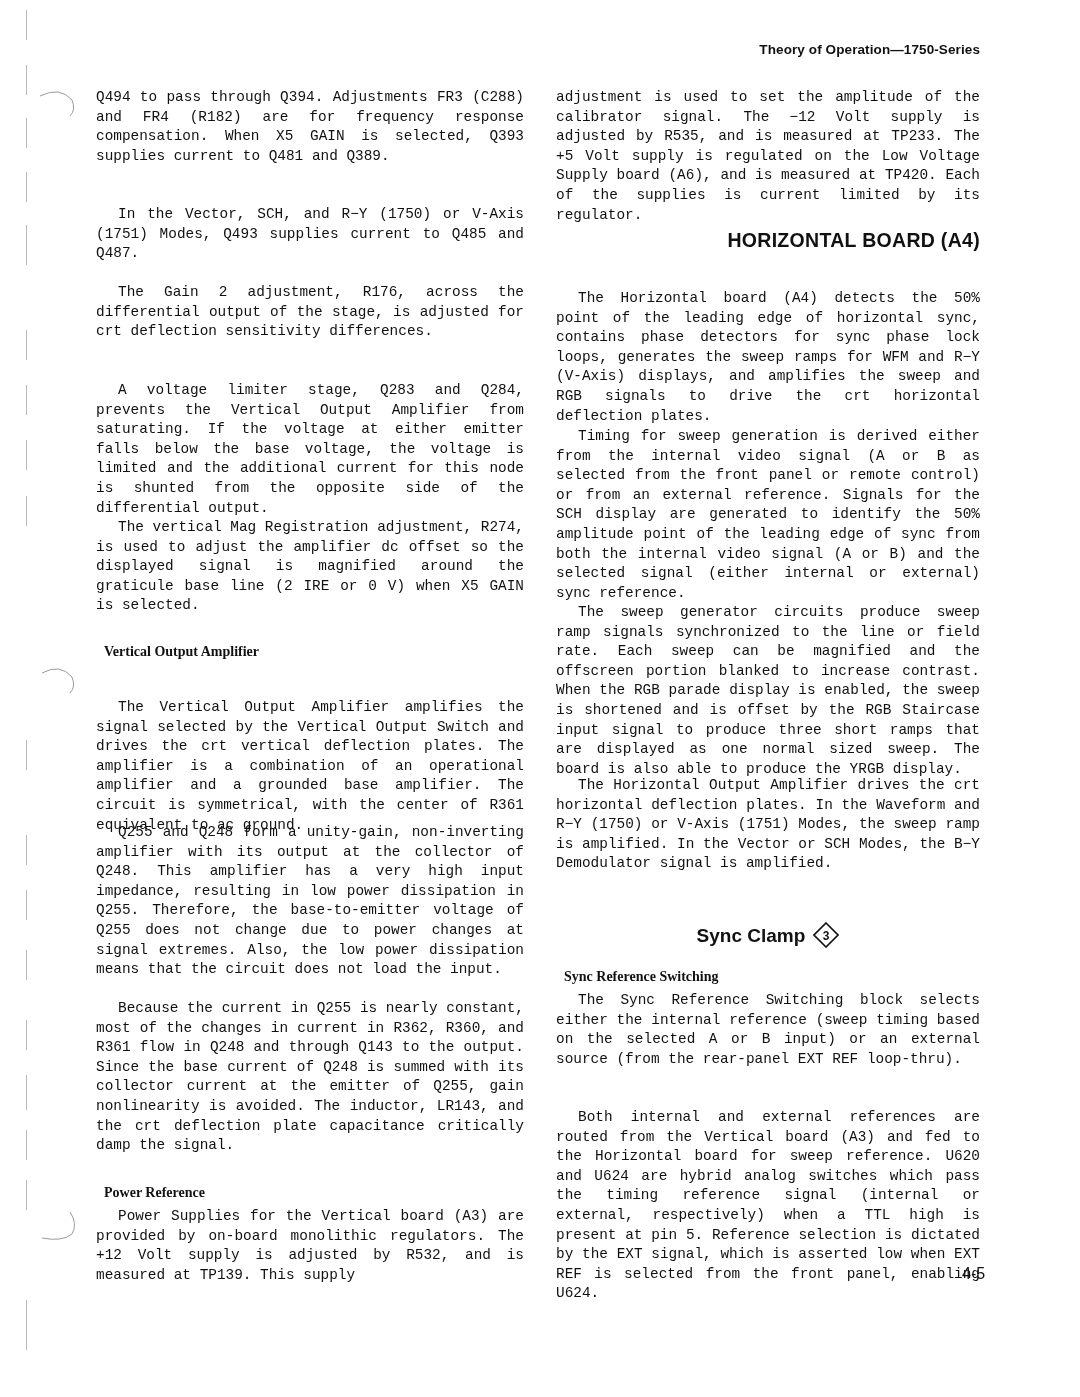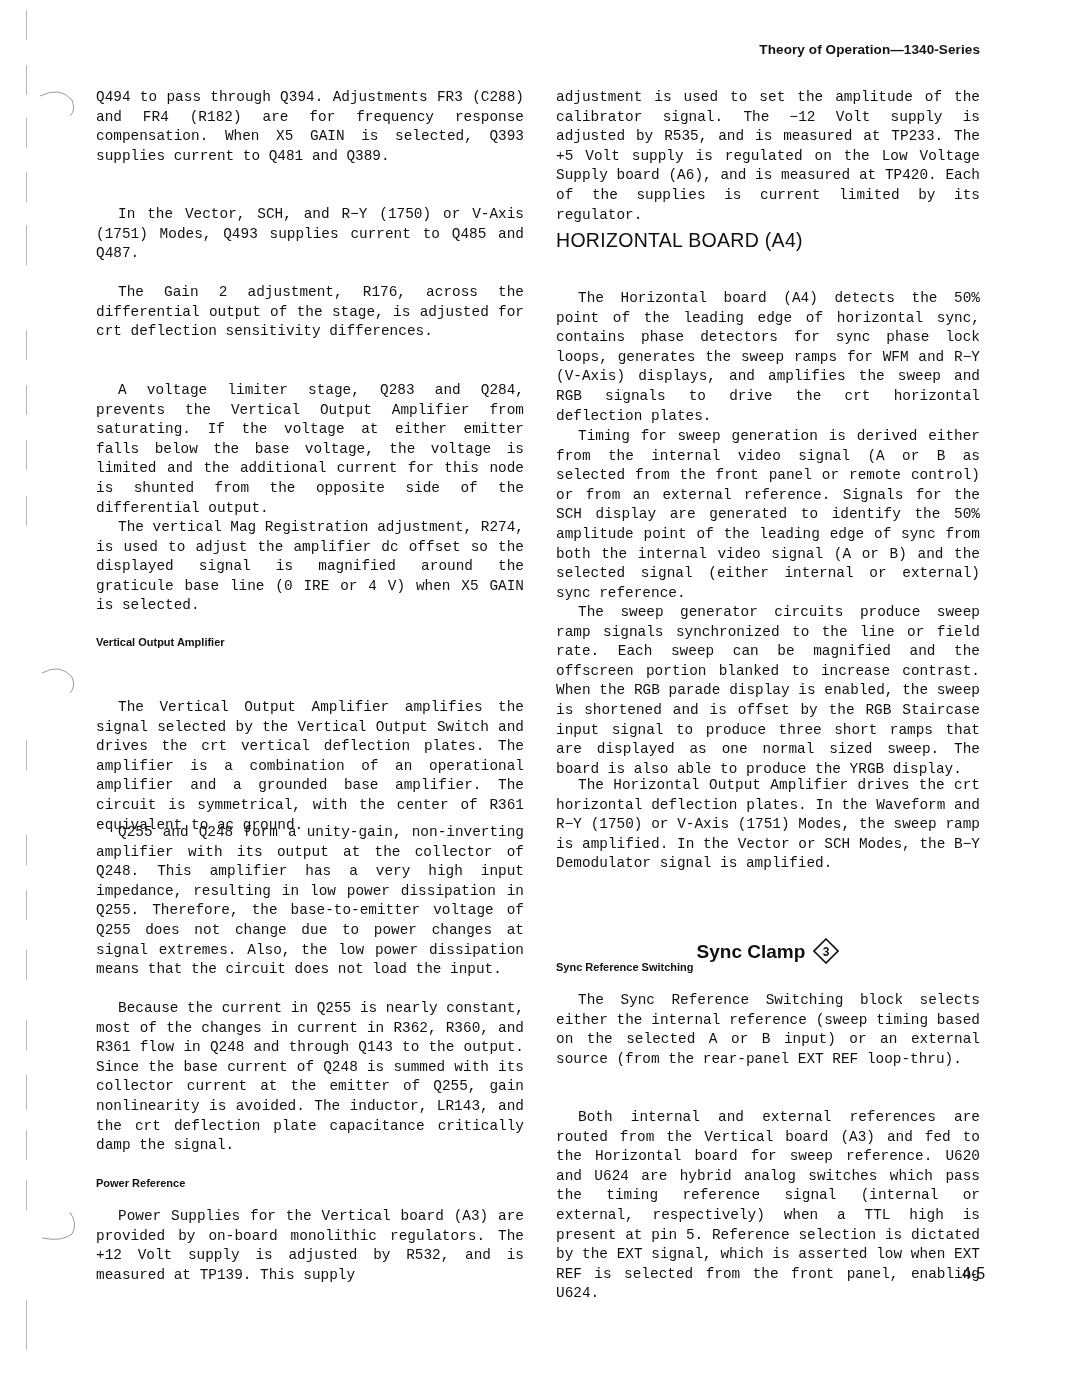--- a/index.html
+++ b/index.html
@@ -5,23 +5,23 @@
   html, body { margin: 0; padding: 0; background: #ffffff; }
   body { width: 1080px; height: 1397px; position: relative; overflow: hidden; color: #111; font-family: "Liberation Sans", sans-serif; }
   .page { position: absolute; left: 0; top: 0; width: 1080px; height: 1397px; }
   .running-head { position: absolute; top: 42px; right: 100px; font-size: 13.5px; font-weight: bold; letter-spacing: 0.1px; }
   .col { position: absolute; top: 0; }
   .col-left { left: 96px; width: 428px; }
   .col-right { left: 556px; width: 424px; }
   p { margin: 0; font-size: 14.4px; line-height: 19.6px; text-align: justify; hyphens: none; }
   p.indent { text-indent: 22px; }
   .blk { position: absolute; left: 0; right: 0; font-family: Liberation Mono, monospace; }
-  h2.section { position: absolute; left: 0; right: 0; margin: 0; text-align: left; font-size: 19.5px; font-weight: normal; letter-spacing: 0.3px; }
-  h3.sub { position: absolute; left: 0; margin: 0; font-size: 11px; font-weight: bold; }
-  h2.clamp { position: absolute; left: 0; right: 0; margin: 16px; text-align: center; font-size: 19px; font-weight: bold; }
+  h2.section { position: absolute; left: 0; right: 0; margin: 0; text-align: right; font-size: 19.5px; font-weight: bold; letter-spacing: 0.3px; }
+  h3.sub { position: absolute; left: 0; margin: 8px; font-size: 14px; font-weight: bold; font-family: Liberation Serif, serif; }
+  h2.clamp { position: absolute; left: 0; right: 0; margin: 0; text-align: center; font-size: 19px; font-weight: bold; }
   .diamond { display: inline-block; vertical-align: middle; margin-left: 8px; width: 26px; height: 26px; position: relative; top: -2px; }
   .page-number { position: absolute; top: 1265px; left: 962px; font-size: 16px; font-weight: normal; }
   .margin-mark { position: absolute; left: 26px; width: 1px; background: #b8b8b8; }
   .margin-arc { position: absolute; left: 30px; width: 50px; height: 30px; }
 </style>
 </head>
 <body>
 
 <div class="page">
 
@@ -46,28 +46,28 @@
   <svg class="margin-arc" style="top:88px" viewBox="0 0 50 30">
     <path d="M10 8 Q30 -2 42 12 Q46 22 40 28" fill="none" stroke="#9a9a9a" stroke-width="1"></path>
   </svg>
   <svg class="margin-arc" style="top:665px" viewBox="0 0 50 30">
     <path d="M12 8 Q30 -2 42 12 Q46 22 40 28" fill="none" stroke="#9a9a9a" stroke-width="1"></path>
   </svg>
   <svg class="margin-arc" style="top:1210px" viewBox="0 0 50 30">
     <path d="M40 2 Q48 14 42 24 Q32 32 12 28" fill="none" stroke="#9a9a9a" stroke-width="1"></path>
   </svg>
 
-  <div class="running-head">Theory of Operation—1340-Series</div>
+  <div class="running-head">Theory of Operation—1750-Series</div>
 
   <div class="col col-left">
     <p class="blk" style="top:88px">Q494 to pass through Q394. Adjustments FR3 (C288) and FR4 (R182) are for frequency response compensation. When X5 GAIN is selected, Q393 supplies current to Q481 and Q389.</p>
     <p class="blk indent" style="top:205px">In the Vector, SCH, and R−Y (1750) or V-Axis (1751) Modes, Q493 supplies current to Q485 and Q487.</p>
     <p class="blk indent" style="top:283px">The Gain 2 adjustment, R176, across the differential output of the stage, is adjusted for crt deflection sensitivity differences.</p>
     <p class="blk indent" style="top:381px">A voltage limiter stage, Q283 and Q284, prevents the Vertical Output Amplifier from saturating. If the voltage at either emitter falls below the base voltage, the voltage is limited and the additional current for this node is shunted from the opposite side of the differential output.</p>
-    <p class="blk indent" style="top:518px">The vertical Mag Registration adjustment, R274, is used to adjust the amplifier dc offset so the displayed signal is magnified around the graticule base line (0 IRE or 4 V) when X5 GAIN is selected.</p>
+    <p class="blk indent" style="top:518px">The vertical Mag Registration adjustment, R274, is used to adjust the amplifier dc offset so the displayed signal is magnified around the graticule base line (2 IRE or 0 V) when X5 GAIN is selected.</p>
 
     <h3 class="sub" style="top:636px">Vertical Output Amplifier</h3>
     <p class="blk indent" style="top:698px">The Vertical Output Amplifier amplifies the signal selected by the Vertical Output Switch and drives the crt vertical deflection plates. The amplifier is a combination of an operational amplifier and a grounded base amplifier. The circuit is symmetrical, with the center of R361 equivalent to ac ground.</p>
     <p class="blk indent" style="top:823px">Q255 and Q248 form a unity-gain, non-inverting amplifier with its output at the collector of Q248. This amplifier has a very high input impedance, resulting in low power dissipation in Q255. Therefore, the base-to-emitter voltage of Q255 does not change due to power changes at signal extremes. Also, the low power dissipation means that the circuit does not load the input.</p>
     <p class="blk indent" style="top:999px">Because the current in Q255 is nearly constant, most of the changes in current in R362, R360, and R361 flow in Q248 and through Q143 to the output. Since the base current of Q248 is summed with its collector current at the emitter of Q255, gain nonlinearity is avoided. The inductor, LR143, and the crt deflection plate capacitance critically damp the signal.</p>
 
     <h3 class="sub" style="top:1177px">Power Reference</h3>
     <p class="blk indent" style="top:1207px">Power Supplies for the Vertical board (A3) are provided by on-board monolithic regulators. The +12 Volt supply is adjusted by R532, and is measured at TP139. This supply</p>
   </div>
 

